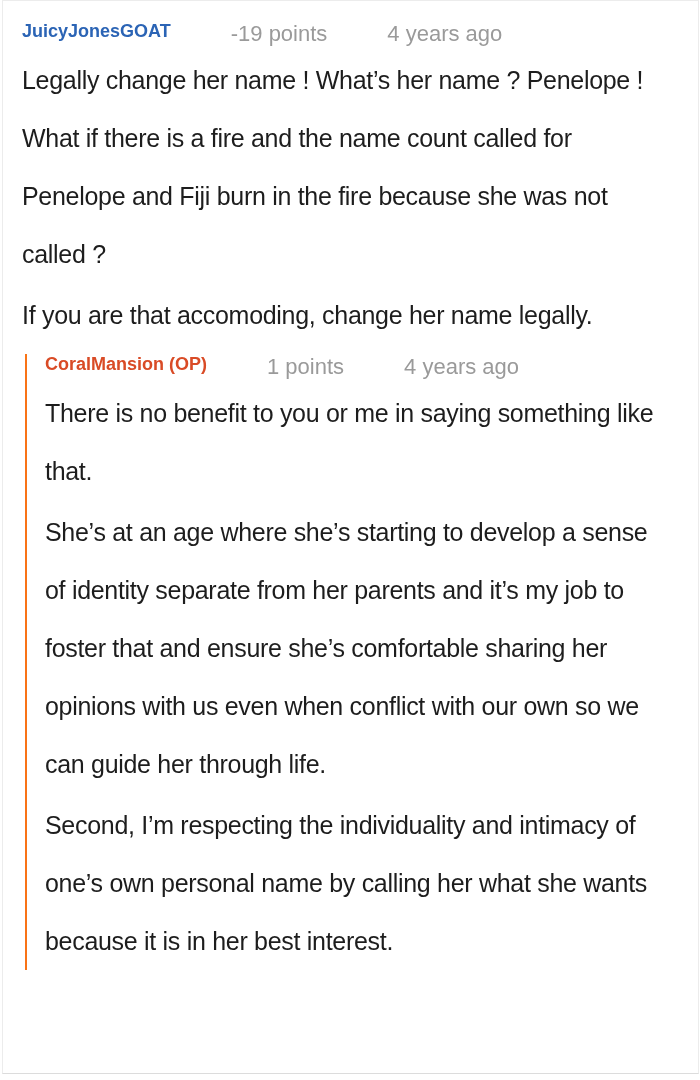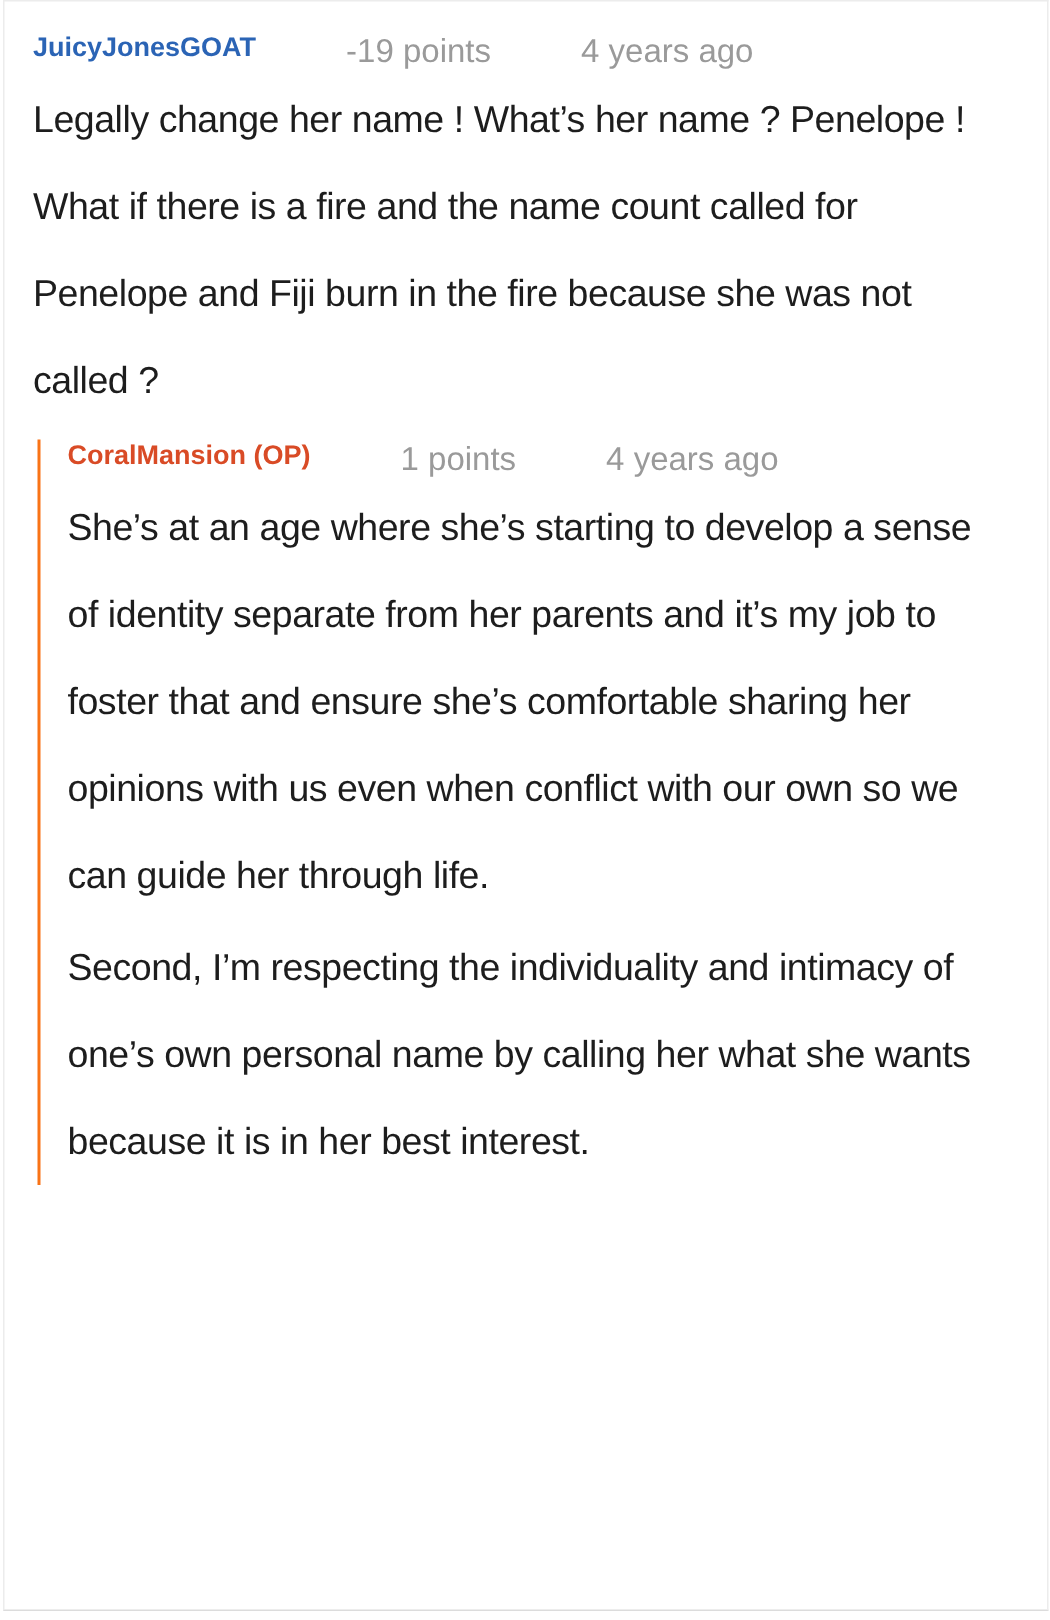--- a/index.html
+++ b/index.html
@@ -74,29 +74,31 @@
   <div class="card">
 
     <div>
       <div class="comment-header">
         <a class="username" style="color: rgb(43, 100, 181);">JuicyJonesGOAT</a>
         <span class="meta">-19 points</span>
         <span class="meta">4 years ago</span>
       </div>
       <div class="comment-body">
           <p>Legally change her name ! What’s her name ? Penelope ! What if there is a fire and the name count called for Penelope and Fiji burn in the fire because she was not called ?</p>
+          <p>If you are that accomoding, change her name legally.</p>
         </div>
     </div>
 
     <div class="reply">
       <div class="comment-header">
         <a class="username" style="color: rgb(217, 75, 38);">CoralMansion (OP)</a>
         <span class="meta">1 points</span>
         <span class="meta">4 years ago</span>
       </div>
       <div class="comment-body">
+          <p>There is no benefit to you or me in saying something like that.</p>
           <p>She’s at an age where she’s starting to develop a sense of identity separate from her parents and it’s my job to foster that and ensure she’s comfortable sharing her opinions with us even when conflict with our own so we can guide her through life.</p>
           <p>Second, I’m respecting the individuality and intimacy of one’s own personal name by calling her what she wants because it is in her best interest.</p>
         </div>
     </div>
 
   </div>
 </div>
 
 </body></html>

